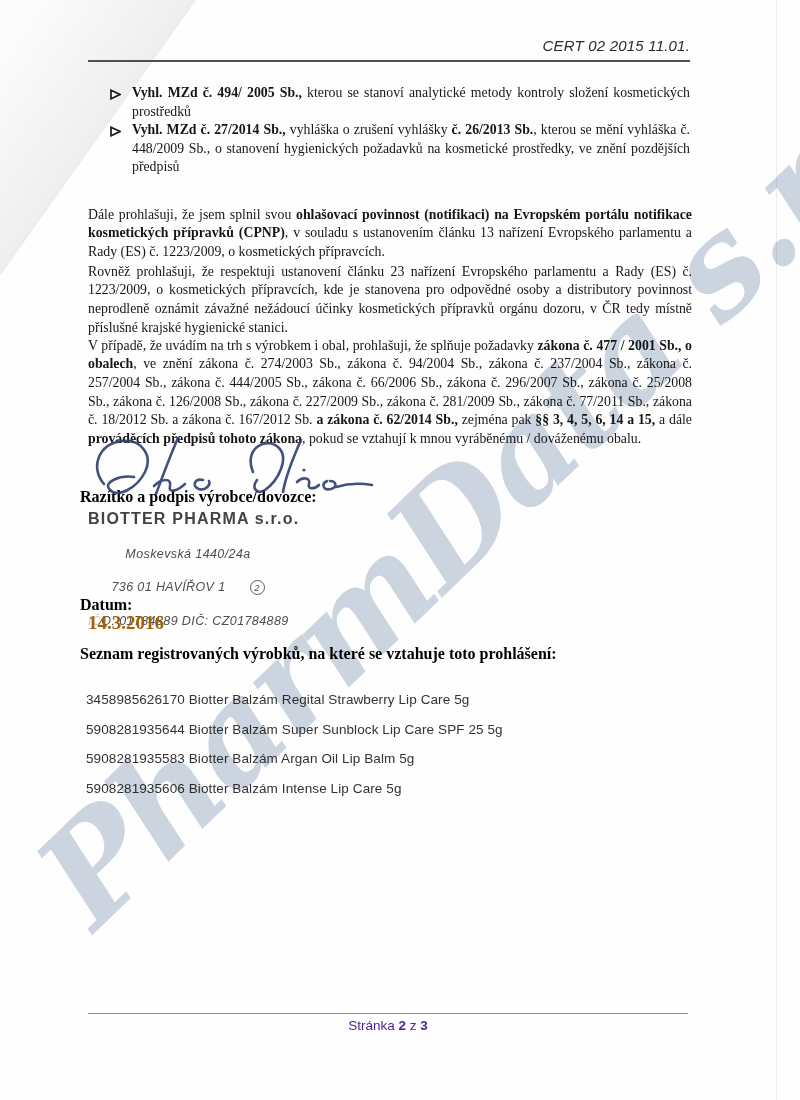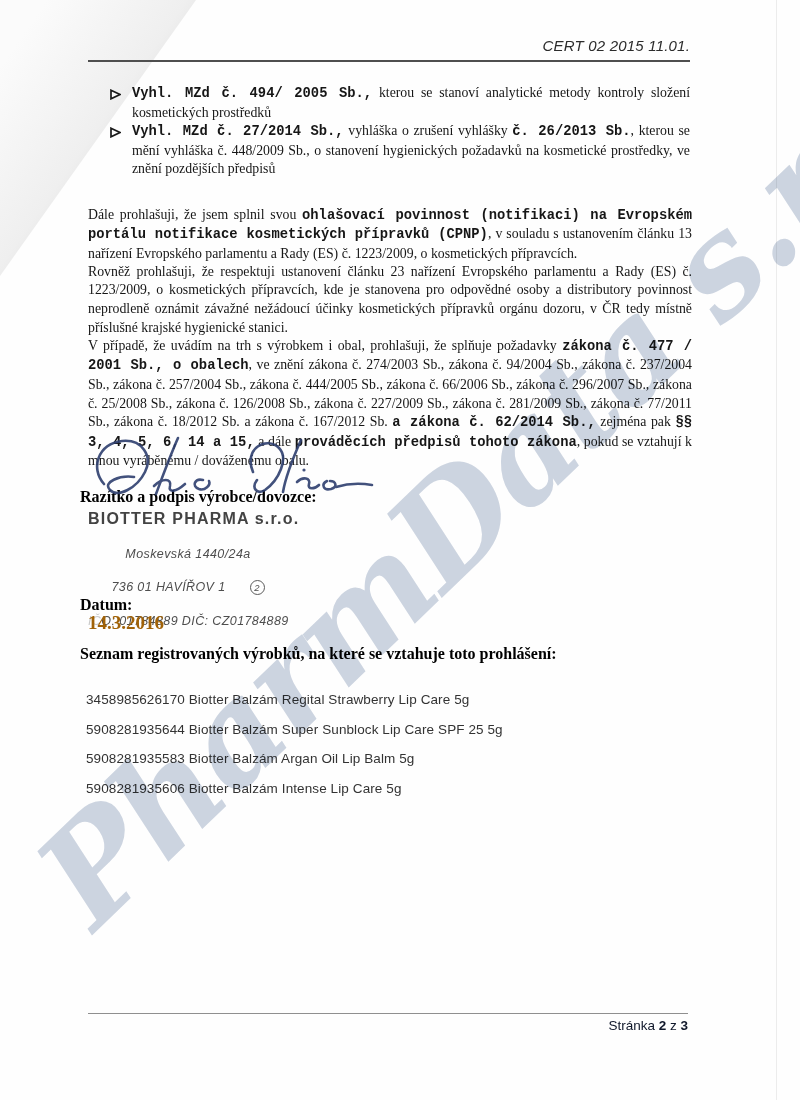--- a/index.html
+++ b/index.html
@@ -16,21 +16,21 @@
   .hdr-ref{position:absolute;top:37px;left:380px;width:310px;text-align:right;
            font:italic 15px "Liberation Sans",sans-serif;color:#2c2c2c;letter-spacing:.2px;z-index:1;}
   .hdr-rule{position:absolute;top:60px;left:88px;width:602px;height:2px;background:#4f4f4f;z-index:1;}
 
   
   .bullets{position:absolute;top:84px;left:110px;width:580px;z-index:1;
            font-size:13.8px;line-height:18.5px;}
   .bullet-row{display:flex;}
   .bullet-marker{flex:0 0 22px;padding-top:3px;}
   .bullet-text{flex:1;text-align:justify;}
-  .bullet-text b,.para b{font-weight:bold;font-family:Liberation Mono, monospace;}
+  .bullet-text b,.para b{font-weight:bold;}
 
   
   .para{position:absolute;left:88px;width:604px;text-align:justify;z-index:1;
         font-size:13.8px;line-height:18.6px;}
   #para1{top:192px;}
   #para2{top:249px;}
   #para3{top:323px;}
 
   
   .sig{position:absolute;left:90px;top:434px;z-index:2;}
@@ -53,22 +53,22 @@
 
   #datum-value{position:absolute;left:88px;top:612px;font-weight:bold;font-size:19px;color:#a16207;z-index:1;}
 
   
   .products{position:absolute;left:86px;top:692px;z-index:1;
             font-family:"Liberation Sans",sans-serif;font-size:13.5px;color:#333;}
   .product{margin-bottom:14.5px;letter-spacing:.1px;}
 
   
   .ftr-rule{position:absolute;left:88px;top:1013px;width:600px;height:1px;background:#8f8f8f;z-index:1;}
-  .ftr{position:absolute;left:88px;top:1018px;width:600px;text-align:right;z-index:1;
-       font-family:"Liberation Sans",sans-serif;font-size:13.5px;color:#0f172a;}
+  .ftr{position:absolute;left:88px;top:1018px;width:600px;text-align:center;z-index:1;
+       font-family:"Liberation Sans",sans-serif;font-size:13.5px;color:#4c1d95;}
   .ftr b{font-weight:bold;}
 
   
   .watermark{position:absolute;left:6px;top:842px;transform:rotate(-44deg);transform-origin:0 0;
              font:bold italic 135px "DejaVu Serif",serif;letter-spacing:-3px;color:#c5cedc;
              white-space:nowrap;mix-blend-mode:multiply;z-index:3;pointer-events:none;opacity:.85;}
 </style>
 </head>
 <body>
 

